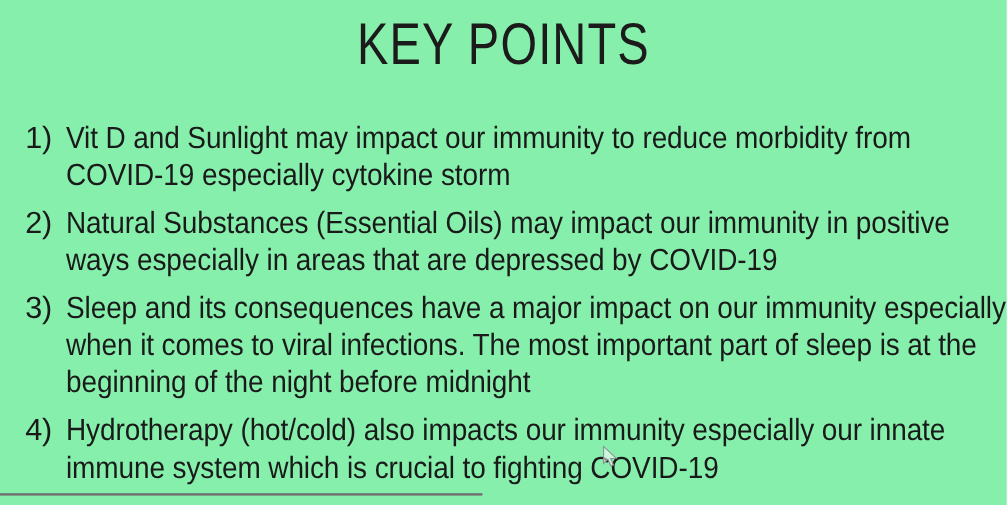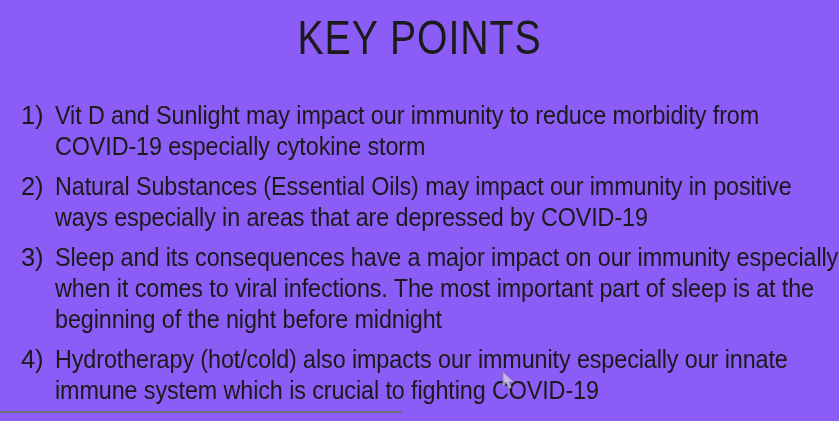--- a/index.html
+++ b/index.html
@@ -12,21 +12,21 @@
     background: #fdfdfd;
     font-family: "Liberation Sans", sans-serif;
     overflow: hidden;
     position: relative;
     color: #1a1a1a;
   }
 
   .slide {
     position: absolute;
     inset: 0;
-    background: #8b5cf6;
+    background: #86efac;
     padding-left: 12px;
   }
 
   
   .slide-title {
     position: absolute;
     left: 0;
     right: 0;
     top: 9px;
     text-align: center;

